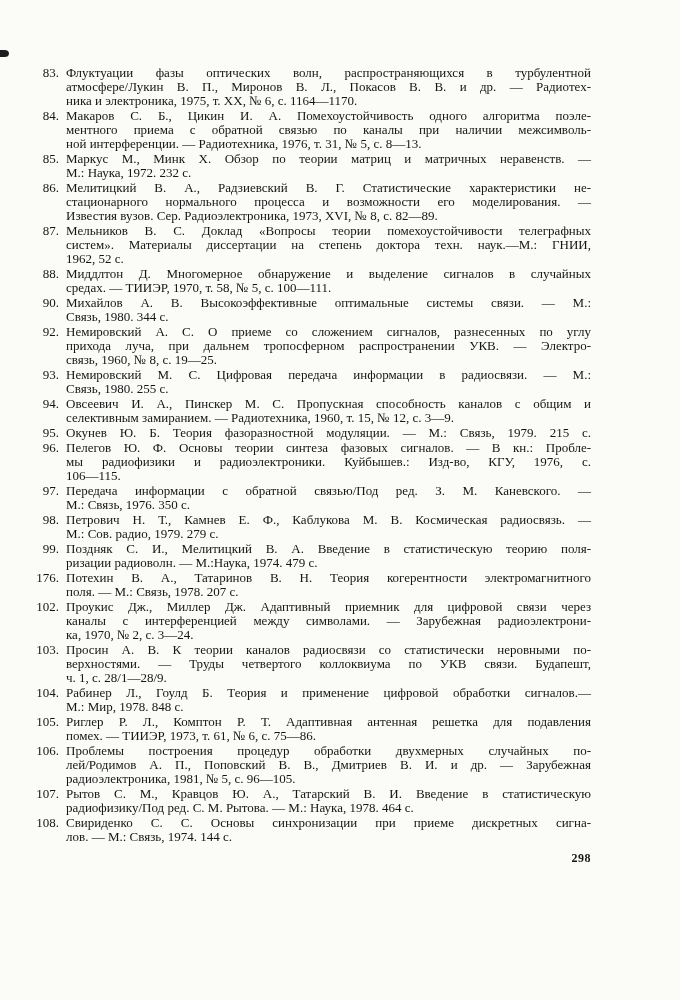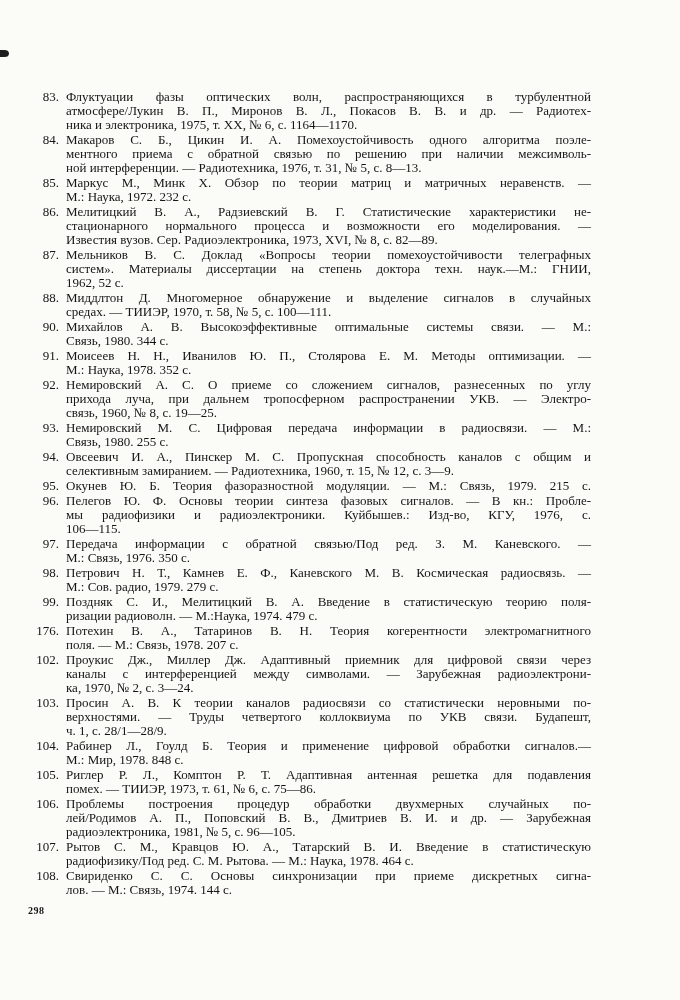--- a/index.html
+++ b/index.html
@@ -14,21 +14,21 @@
     color: #151515;
     font-family: "Liberation Serif", serif;
     font-size: 13px;
     line-height: 14px;
     position: relative;
   }
   .page {
     box-sizing: border-box;
     width: 624px;
     height: 1000px;
-    padding: 90px 33px 0 22px;
+    padding: 66px 33px 0 22px;
     position: relative;
   }
   .speck {
     position: absolute;
     left: 0;
     top: 50px;
     width: 9px;
     height: 7px;
     background: #1d1d1d;
     border-radius: 0 60% 60% 0;
@@ -55,22 +55,23 @@
     text-align: right;
     text-align-last: left;
   }
   .line b {
     font-weight: normal;
   }
   .pagenum {
     margin-top: 7px;
     margin-left: 6px;
     font-weight: bold;
-    font-size: 10px;
+    font-size: 12px;
     letter-spacing: 0.5px;
+    text-align: right;
   }
 </style>
 </head>
 <body>
 
 <div class="page">
   <div class="speck"></div>
   <div id="ref-list">
   <div class="entry">
     <span class="num">83.</span>
@@ -78,21 +79,21 @@
       <div class="line first"><b>Флуктуации</b> <span class="rest">фазы оптических волн, распространяющихся в турбулентной</span></div>
     <div class="line">атмосфере/Лукин В. П., Миронов В. Л., Покасов В. В. и др. — Радиотех-</div>
           <div class="line last">ника и электроника, 1975, т. XX, № 6, с. 1164—1170.</div>
         </div>
   </div>
 
   <div class="entry">
     <span class="num">84.</span>
     <div class="body">
       <div class="line first"><b>Макаров С. Б., Цикин И. А.</b> <span class="rest">Помехоустойчивость одного алгоритма поэле-</span></div>
-    <div class="line">ментного приема с обратной связью по решению при наличии межсимволь-</div>
+    <div class="line">ментного приема с обратной связью по каналы при наличии межсимволь-</div>
           <div class="line last">ной интерференции. — Радиотехника, 1976, т. 31, № 5, с. 8—13.</div>
         </div>
   </div>
 
   <div class="entry">
     <span class="num">85.</span>
     <div class="body">
       <div class="line first"><b>Маркус М., Минк Х.</b> <span class="rest">Обзор по теории матриц и матричных неравенств. —</span></div>
     <div class="line last">М.: Наука, 1972. 232 с.</div>
         </div>
@@ -126,27 +127,20 @@
 
 
   <div class="entry">
     <span class="num">90.</span>
     <div class="body">
       <div class="line first"><b>Михайлов А. В.</b> <span class="rest">Высокоэффективные оптимальные системы связи. — М.:</span></div>
     <div class="line last">Связь, 1980. 344 с.</div>
         </div>
   </div>
 
-  <div class="entry">
-    <span class="num">91.</span>
-    <div class="body">
-      <div class="line first"><b>Моисеев Н. Н., Иванилов Ю. П., Столярова Е. М.</b> <span class="rest">Методы оптимизации. —</span></div>
-    <div class="line last">М.: Наука, 1978. 352 с.</div>
-        </div>
-  </div>
 
   <div class="entry">
     <span class="num">92.</span>
     <div class="body">
       <div class="line first"><b>Немировский А. С.</b> <span class="rest">О приеме со сложением сигналов, разнесенных по углу</span></div>
     <div class="line">прихода луча, при дальнем тропосферном распространении УКВ. — Электро-</div>
           <div class="line last">связь, 1960, № 8, с. 19—25.</div>
         </div>
   </div>
 
@@ -186,21 +180,21 @@
     <span class="num">97.</span>
     <div class="body">
       <div class="line first"><b>Передача</b> <span class="rest">информации с обратной связью/Под ред. З. М. Каневского. —</span></div>
     <div class="line last">М.: Связь, 1976. 350 с.</div>
         </div>
   </div>
 
   <div class="entry">
     <span class="num">98.</span>
     <div class="body">
-      <div class="line first"><b>Петрович Н. Т., Камнев Е. Ф., Каневского М. В.</b> <span class="rest">Космическая радиосвязь. —</span></div>
+      <div class="line first"><b>Петрович Н. Т., Камнев Е. Ф., Каблукова М. В.</b> <span class="rest">Космическая радиосвязь. —</span></div>
     <div class="line last">М.: Сов. радио, 1979. 279 с.</div>
         </div>
   </div>
 
   <div class="entry">
     <span class="num">99.</span>
     <div class="body">
       <div class="line first"><b>Поздняк С. И., Мелитицкий В. А.</b> <span class="rest">Введение в статистическую теорию поля-</span></div>
     <div class="line last">ризации радиоволн. — М.:Наука, 1974. 479 с.</div>
         </div>

